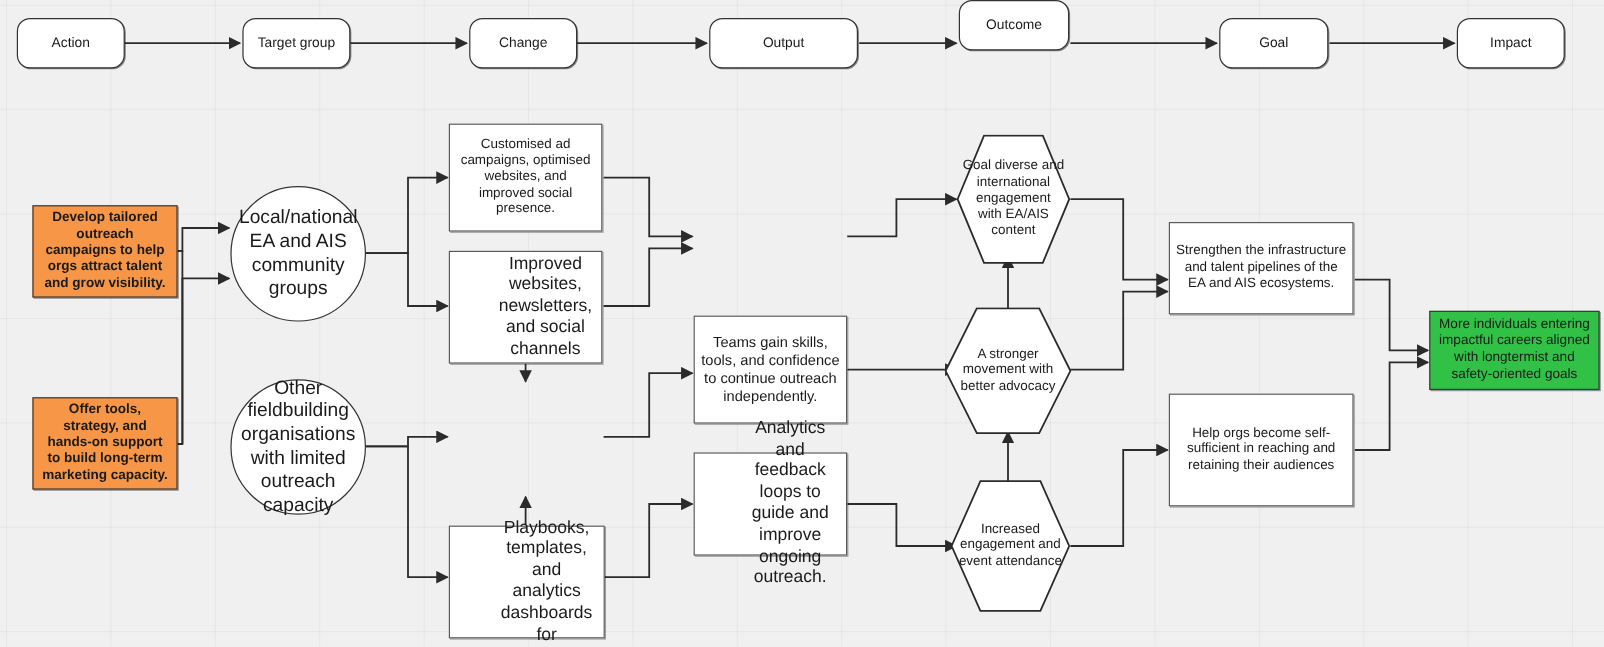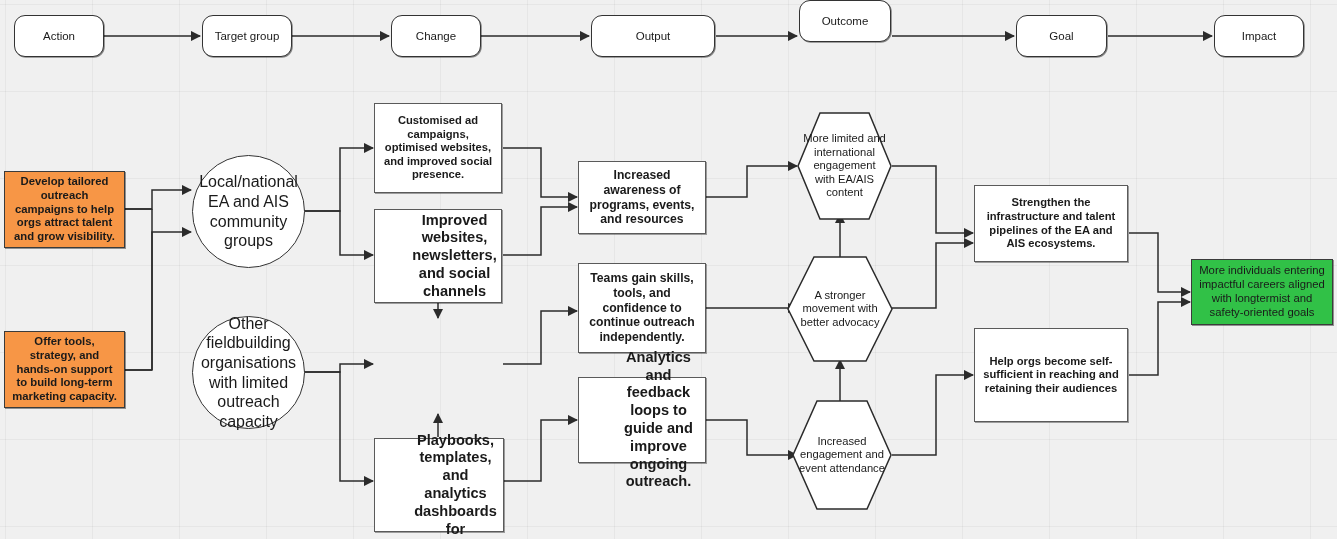--- a/index.html
+++ b/index.html
@@ -55,31 +55,31 @@
     border-radius: 11px;
     font-size: 11.5px;
     box-shadow: 0.8px 0.8px 0 rgba(0,0,0,0.45);
   }
   
   .rect {
     background: #ffffff;
     border: 1.5px solid #5a5a5a;
     font-size: 12.2px;
     box-shadow: 1px 1px 0 rgba(0,0,0,0.35);
-    font-weight: bold;
   }
   .rect.small { font-size: 11.2px; }
   .rect.big { font-size: 14.6px; padding-left: 33px; }
   
   .orange {
     background: #f79646;
     border: 1.5px solid #3b3b3b;
     font-size: 11.3px;
     font-weight: bold;
     box-shadow: 1px 1px 0 rgba(0,0,0,0.4);
+    margin-left: 23px;
   }
   
   .green {
     background: #31c147;
     border: 1.5px solid #3b3b3b;
     font-size: 11.3px;
     box-shadow: 1px 1px 0 rgba(0,0,0,0.4);
   }
   
   .circle {
@@ -202,35 +202,32 @@
   <div class="node rect small" style="left:374px; top:103px; width:128px; height:90px;">
     <span class="txt">Customised ad campaigns, optimised websites, and improved social presence.</span>
   </div>
   <div class="node rect big" style="left:374px; top:209px; width:128px; height:94px;">
     <span class="txt">Improved websites, newsletters, and social channels</span>
   </div>
   <div class="node rect big" style="left:374px; top:438px; width:130px; height:94px;">
     <span class="txt">Playbooks, templates, and analytics dashboards for</span>
   </div>
 
-  <div class="node rect" style="left:578px; top:161px; width:128px; height:73px;">
-    <span class="txt">Increased awareness of programs, events, and resources</span>
-  </div>
   <div class="node rect" style="left:578px; top:263px; width:128px; height:90px;">
     <span class="txt">Teams gain skills, tools, and confidence to continue outreach independently.</span>
   </div>
   <div class="node rect big" style="left:578px; top:377px; width:128px; height:86px;">
     <span class="txt">Analytics and feedback loops to guide and improve ongoing outreach.</span>
   </div>
 
   <div class="node hex" style="left:797px; top:112px; width:95px; height:108px;">
     <svg class="hexbg" viewBox="0 0 95 108" preserveAspectRatio="none">
       <polygon points="23,1 72,1 94,54 72,107 23,107 1,54" fill="#ffffff" stroke="#2b2b2b" stroke-width="1.5"></polygon>
     </svg>
-    <span class="txt">More limited and international engagement with EA/AIS content</span>
+    <span class="txt">Goal diverse and international engagement with EA/AIS content</span>
   </div>
   <div class="node hex" style="left:787px; top:256px; width:106px; height:106px;">
     <svg class="hexbg" viewBox="0 0 106 106" preserveAspectRatio="none">
       <polygon points="27,1 79,1 105,53 79,105 27,105 1,53" fill="#ffffff" stroke="#2b2b2b" stroke-width="1.5"></polygon>
     </svg>
     <span class="txt">A stronger movement with better advocacy</span>
   </div>
   <div class="node hex" style="left:792px; top:400px; width:100px; height:110px;">
     <svg class="hexbg" viewBox="0 0 100 110" preserveAspectRatio="none">
       <polygon points="25,1 75,1 99,55 75,109 25,109 1,55" fill="#ffffff" stroke="#2b2b2b" stroke-width="1.5"></polygon>

